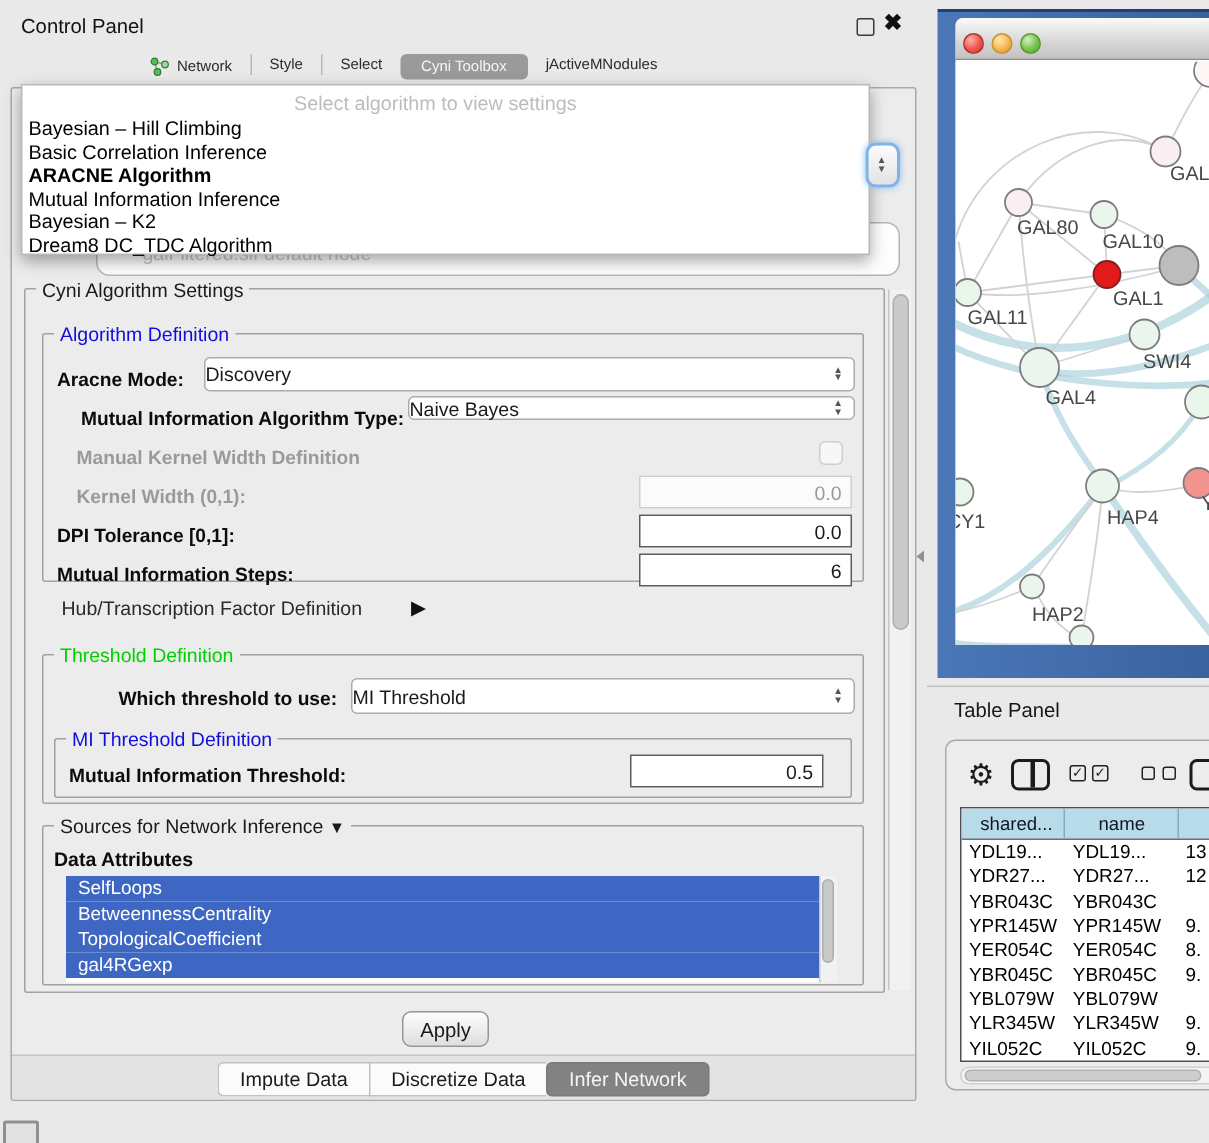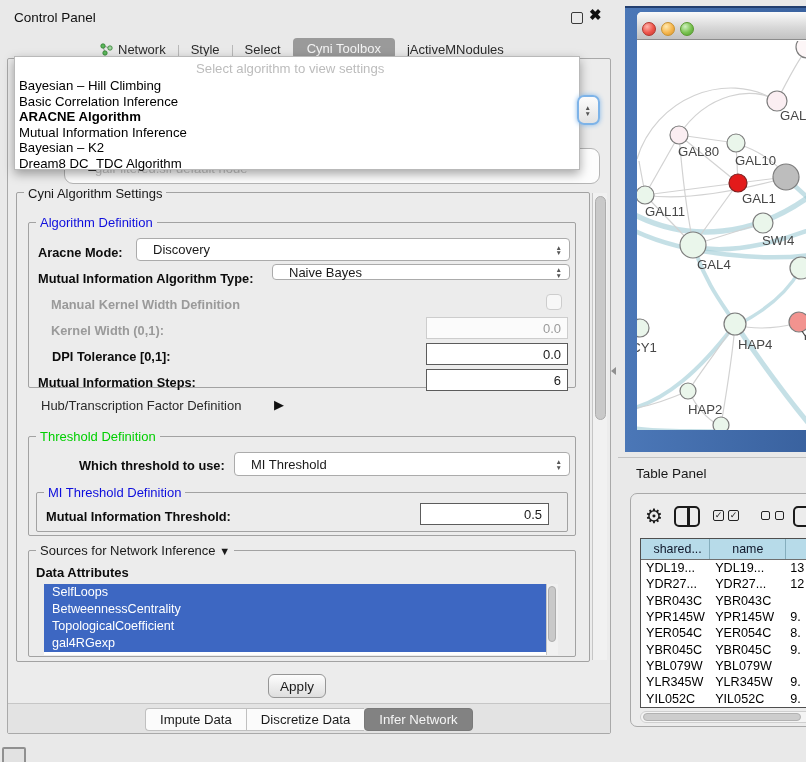--- a/index.html
+++ b/index.html
@@ -6,21 +6,21 @@
   html,body { width:806px; height:762px; overflow:hidden; background:#e9e9e9;
               font-family:"Liberation Sans", sans-serif; color:#1a1a1a; position:relative; }
   .abs { position:absolute; }
 
   
   #control-panel { left:0; top:0; width:618px; height:762px; }
   .cp-title { left:14px; top:10px; font-size:13.5px; color:#111; }
   .float-icon { left:571px; top:12px; width:12px; height:12px; border:1.5px solid #3a3a3a; border-radius:2px; }
   .close-icon { left:589px; top:6px; font-size:15px; font-weight:bold; color:#111; }
 
-  .tabs-row { left:88px; top:36px; height:23px; display:flex; align-items:flex-end; font-size:13px; color:#2b2b2b; }
+  .tabs-row { left:88px; top:36px; height:23px; display:flex; align-items:flex-start; font-size:10px; color:#2b2b2b; }
   .tab { padding:2px 12px; white-space:nowrap; display:flex; align-items:center; gap:5px; }
   .tab.sel { background:#9a9a9a; color:#f4f4f4; border-radius:4px; padding:3px 14px; }
   .tabsep { width:1px; height:14px; background:#b8b8b8; }
 
   .content-panel { left:7px; top:58px; width:604px; height:676px; background:#ececec;
                    border:1px solid #a9a9a9; border-radius:2px; }
 
   
   .algo-popup { left:14px; top:56px; width:566px; height:114px; background:#fff;
                 border:1px solid #b9b9b9; box-shadow:0 4px 10px rgba(0,0,0,.35); z-index:5; }
@@ -40,21 +40,21 @@
   .group { position:absolute; border:1px solid #a2a2a2; border-radius:2px; }
   .gtitle { position:absolute; background:#ececec; padding:0 4px; font-size:13px; white-space:nowrap; }
   .blue  { color:#0e0edd; }
   .green { color:#00cf00; }
 
   .lbl  { position:absolute; font-size:12.8px; font-weight:bold; color:#0c0c0c; white-space:nowrap; }
   .lbl.dis { color:#9a9a9a;margin-left:13px; }
   .plain { font-weight:normal; color:#2a2a2a; font-size:13px; }
 
   .combo { position:absolute; background:#fff; border:1px solid #ababab; border-radius:4px;
-           font-size:13px; display:flex; align-items:center; padding-left:16px; }
+           font-size:13px; display:flex; align-items:center; padding-left:0; }
   .updown { position:absolute; right:7px; top:50%; transform:translateY(-50%); display:flex;
             flex-direction:column; align-items:center; color:#555; }
   .updown i { font-style:normal; font-size:6.5px; line-height:5.5px; }
 
   .tfield { position:absolute; background:#fff; border:1px solid #5c5c5c; font-size:13px;
             text-align:right; padding:0 6px; display:flex; align-items:center; justify-content:flex-end; }
   .tfield.dis { border:1px solid #cdcdcd; background:#fbfbfb; color:#9a9a9a; }
 
   .checkbox { position:absolute; width:16px; height:16px; border:1.5px solid #cdcdcd;
               border-radius:4px; background:#f7f7f7; }
@@ -198,38 +198,38 @@
 
   <span class="lbl" style="left:38px; top:245px;">Aracne Mode:</span>
   <div class="combo" style="left:136px; top:238px; width:434px; height:23px;">
     <span>Discovery</span>
     <span class="updown">
         <i>▲</i>
         <i>▼</i>
       </span>
   </div>
 
-  <span class="lbl" style="left:38px; top:271px;">Mutual Information Algorithm Type:</span>
+  <span class="lbl" style="left:54px; top:271px;">Mutual Information Algorithm Type:</span>
   <div class="combo" style="left:272px; top:264px; width:298px; height:16px;text-align:right;">
     <span>Naive Bayes</span>
     <span class="updown">
         <i>▲</i>
         <i>▼</i>
       </span>
   </div>
 
   <span class="lbl dis" style="left:38px; top:297px;">Manual Kernel Width Definition</span>
   <div class="checkbox" style="left:546px; top:294px;"></div>
 
   <span class="lbl dis" style="left:38px; top:323px;">Kernel Width (0,1):</span>
   <div class="tfield dis" style="left:426px; top:317px; width:142px; height:22px;">
     <span>0.0</span>
   </div>
 
-  <span class="lbl" style="left:52px; top:349px;">DPI Tolerance [0,1]:</span>
+  <span class="lbl" style="left:38px; top:349px;">DPI Tolerance [0,1]:</span>
   <div class="tfield" style="left:426px; top:343px; width:142px; height:22px;">
     <span>0.0</span>
   </div>
 
   <span class="lbl" style="left:38px; top:375px;">Mutual Information Steps:</span>
   <div class="tfield" style="left:426px; top:369px; width:142px; height:22px;">
     <span>6</span>
   </div>
 
   <span class="lbl plain" style="left:41px; top:398px;">Hub/Transcription Factor Definition</span>

